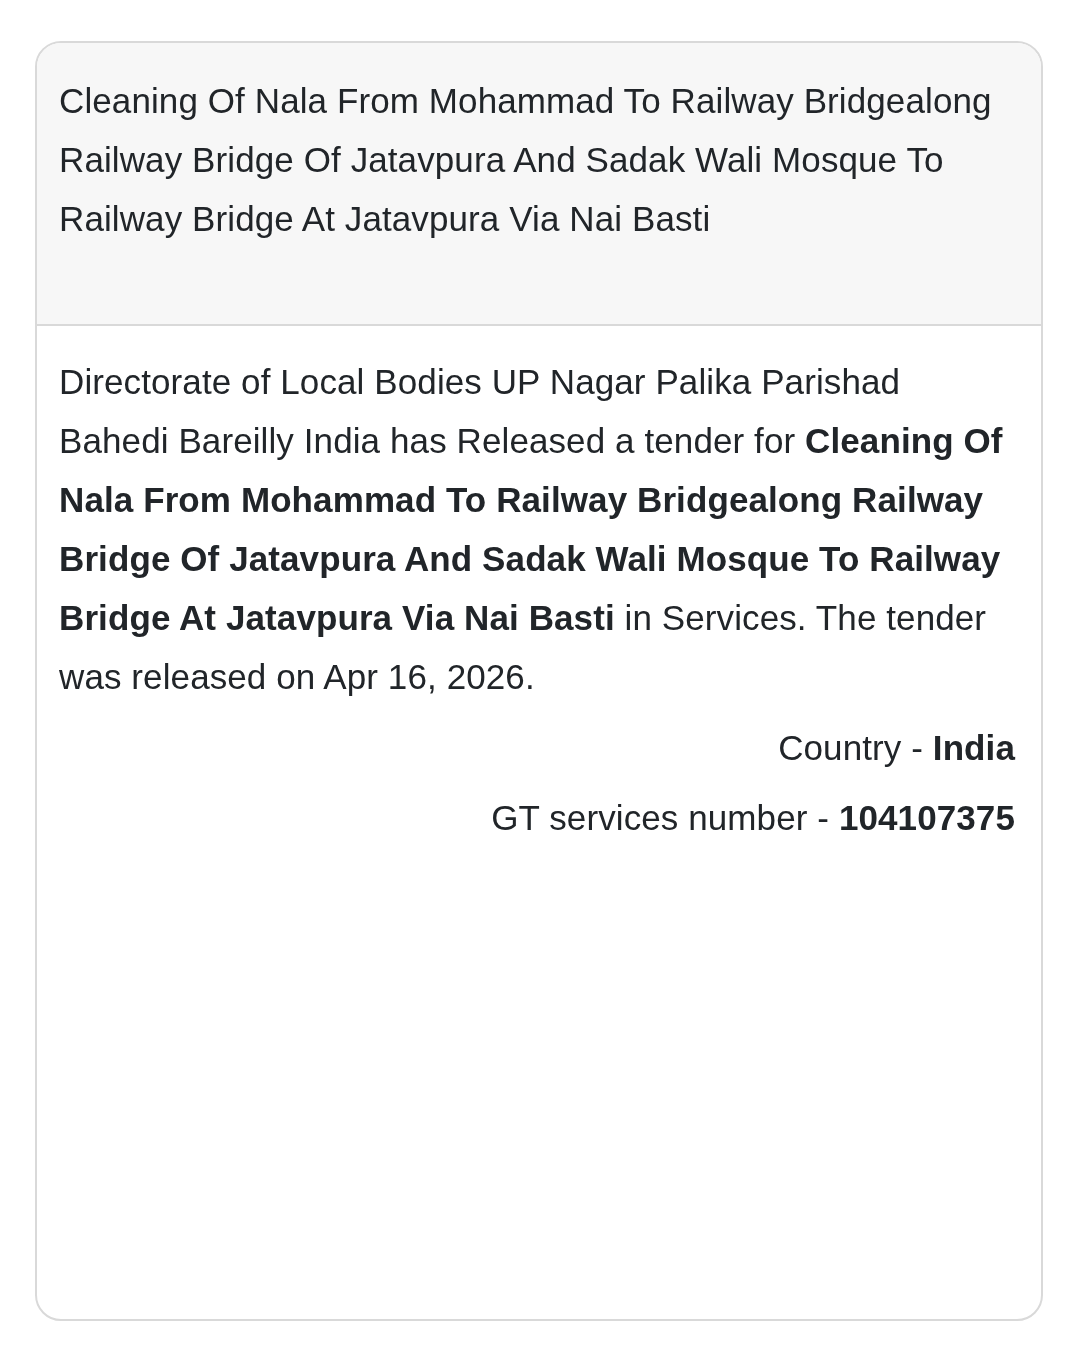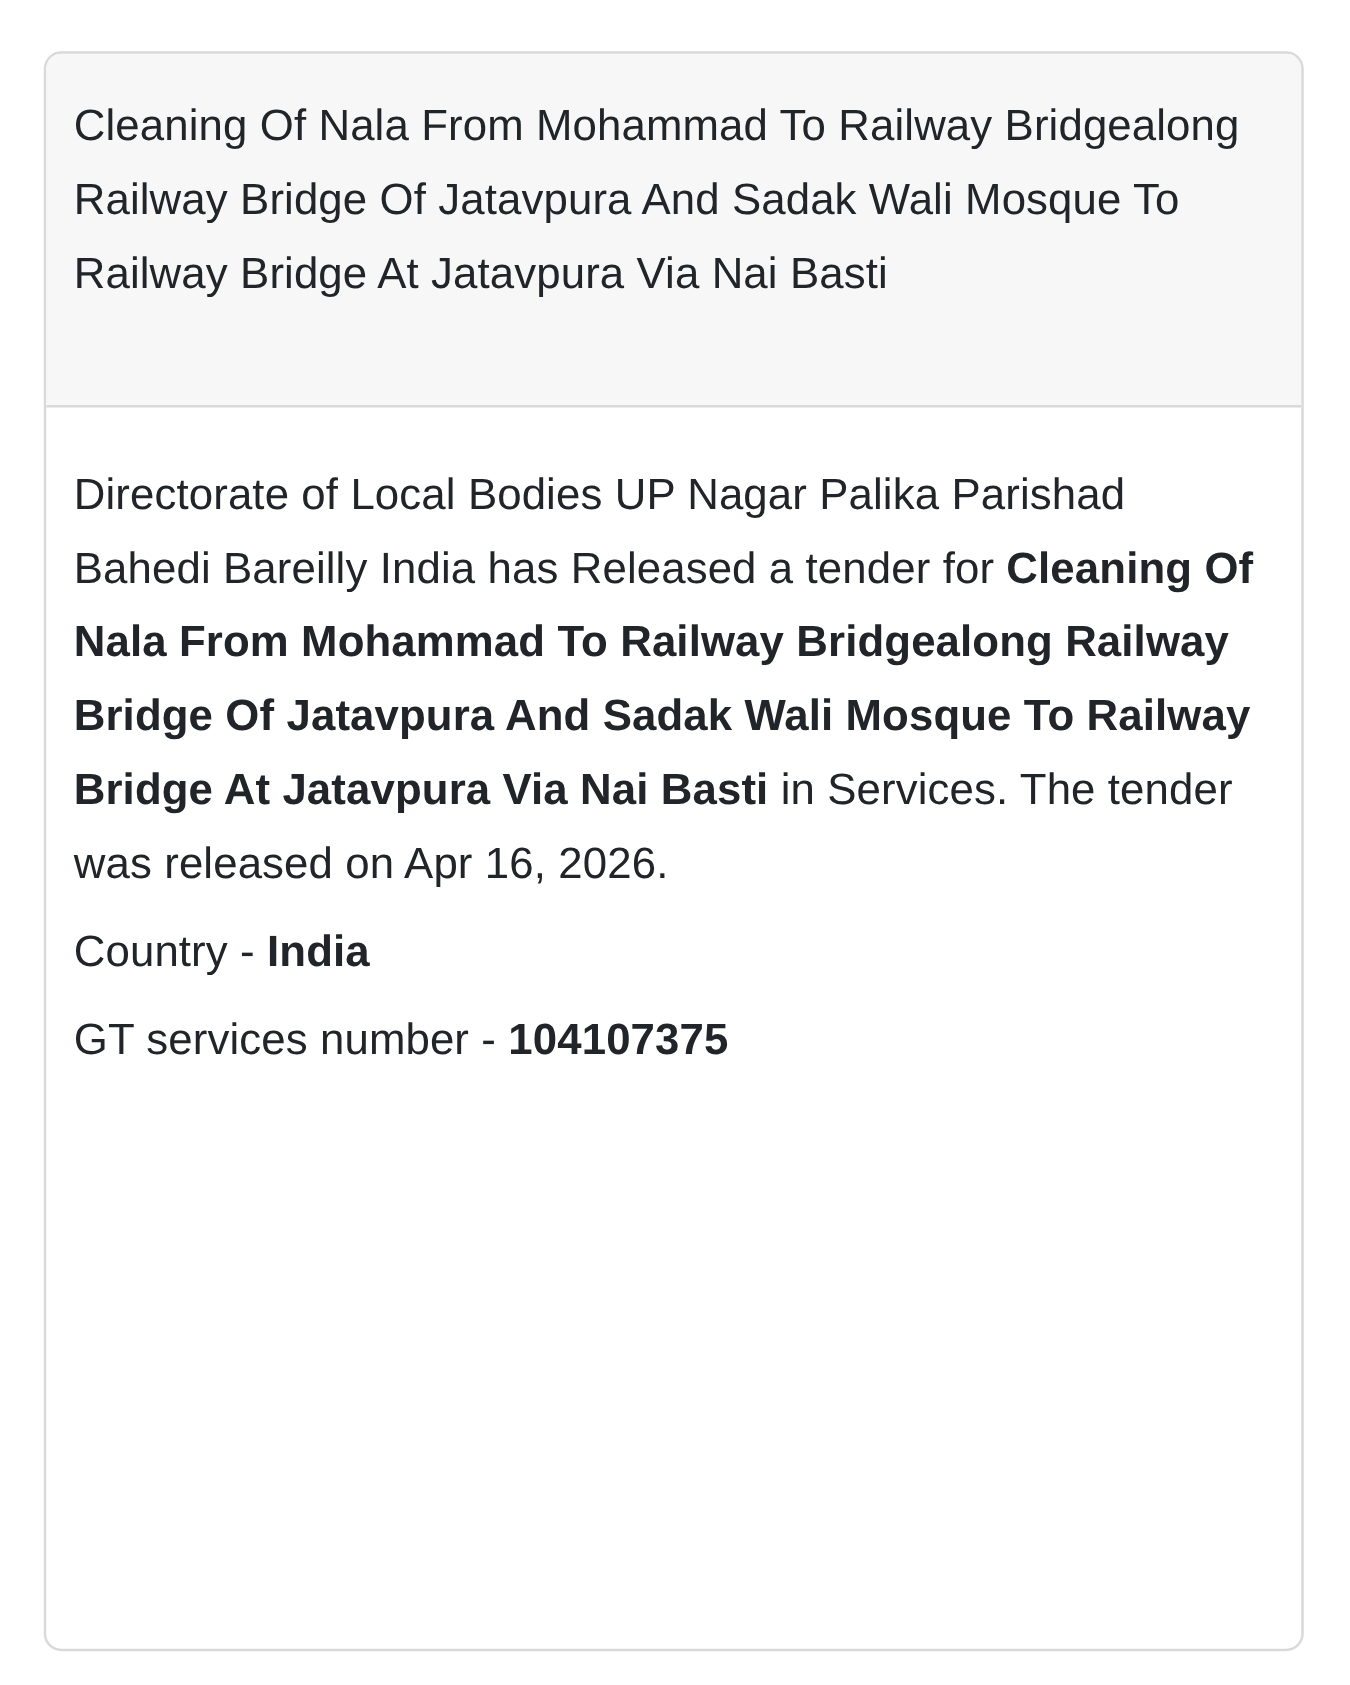--- a/index.html
+++ b/index.html
@@ -3,34 +3,34 @@
 <meta charset="utf-8">
 <style>
   html, body { margin: 0; padding: 0; background: #ffffff; }
   body {
     width: 1080px; height: 1348px; position: relative; overflow: hidden;
     font-family: "Liberation Sans", "DejaVu Sans", sans-serif;
     color: #212529;
   }
   .card {
     position: absolute; left: 35px; top: 41px; width: 1008px; height: 1280px;
-    border: 2px solid #d9d9d9; border-radius: 14px; box-sizing: border-box;
+    border: 2px solid #d9d9d9; border-radius: 26px; box-sizing: border-box;
     overflow: hidden; background: #ffffff;
   }
   .card-header {
     background: #f7f7f7; border-bottom: 2px solid #d9d9d9;
     padding: 28px 22px 28px 22px; height: 283px; box-sizing: border-box;
     font-size: 35px; line-height: 59px; letter-spacing: 0.1px;
   }
   .card-body {
-    padding: 40px 22px 0 22px; font-size: 35px; line-height: 59px;
+    padding: 26px 22px 0 22px; font-size: 35px; line-height: 59px;
     letter-spacing: 0.1px;
   }
   .intro { margin: 0 0 12px 0; }
-  .field { margin: 0 4px 11px 0; }
+  .field { margin: 0 4px 11px 0; text-align: right; }
   b { font-weight: 700; }
 </style>
 </head>
 <body>
 
 <div class="card">
   <div class="card-header">
     <span>Cleaning Of Nala From Mohammad To Railway Bridgealong Railway Bridge Of Jatavpura And Sadak Wali Mosque To Railway Bridge At Jatavpura Via Nai Basti</span>
   </div>
   <div class="card-body">

